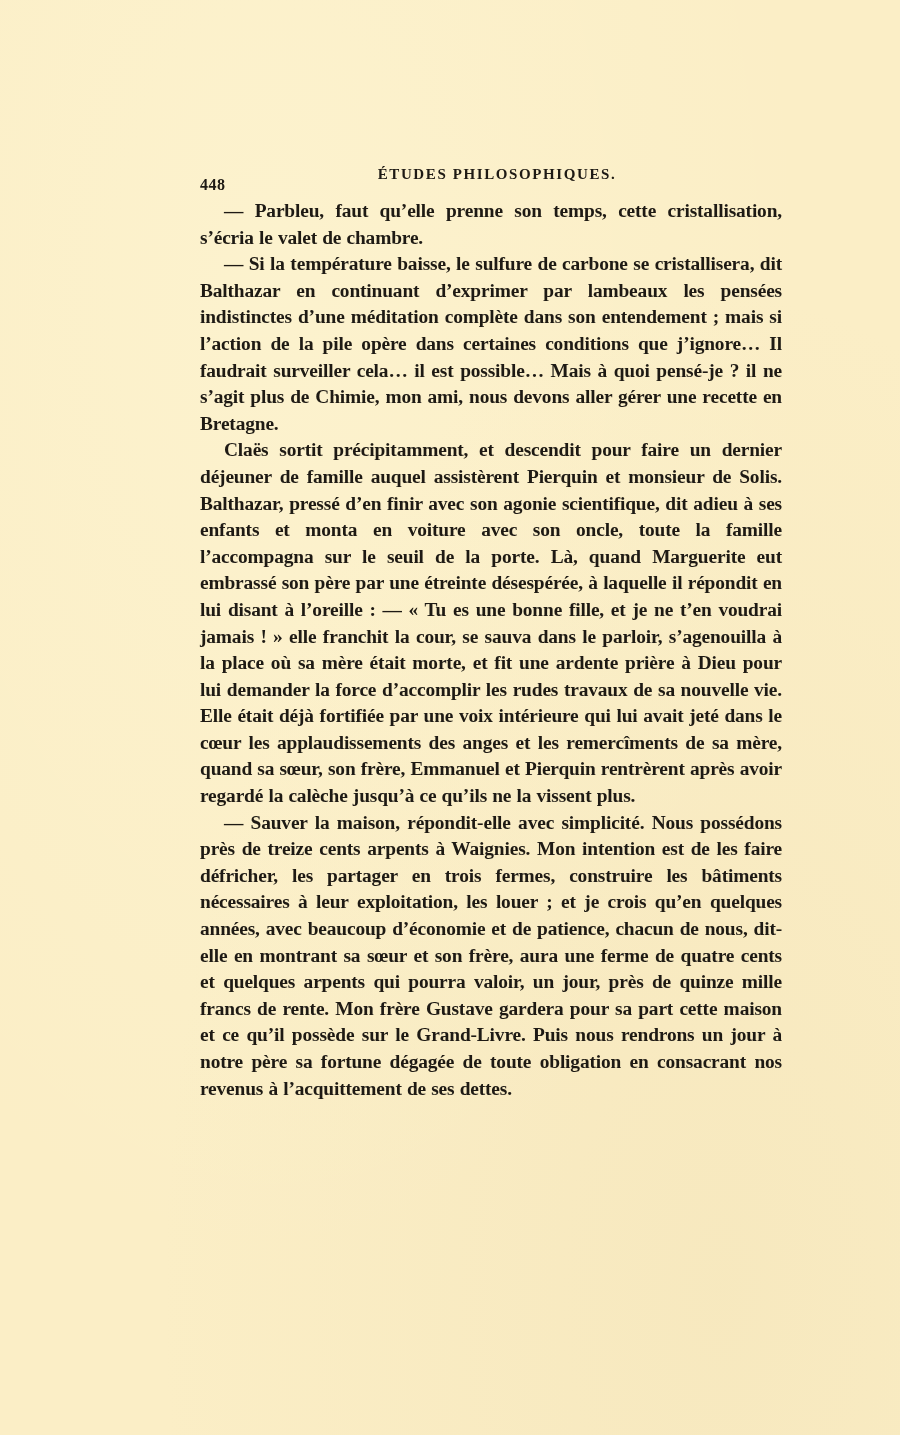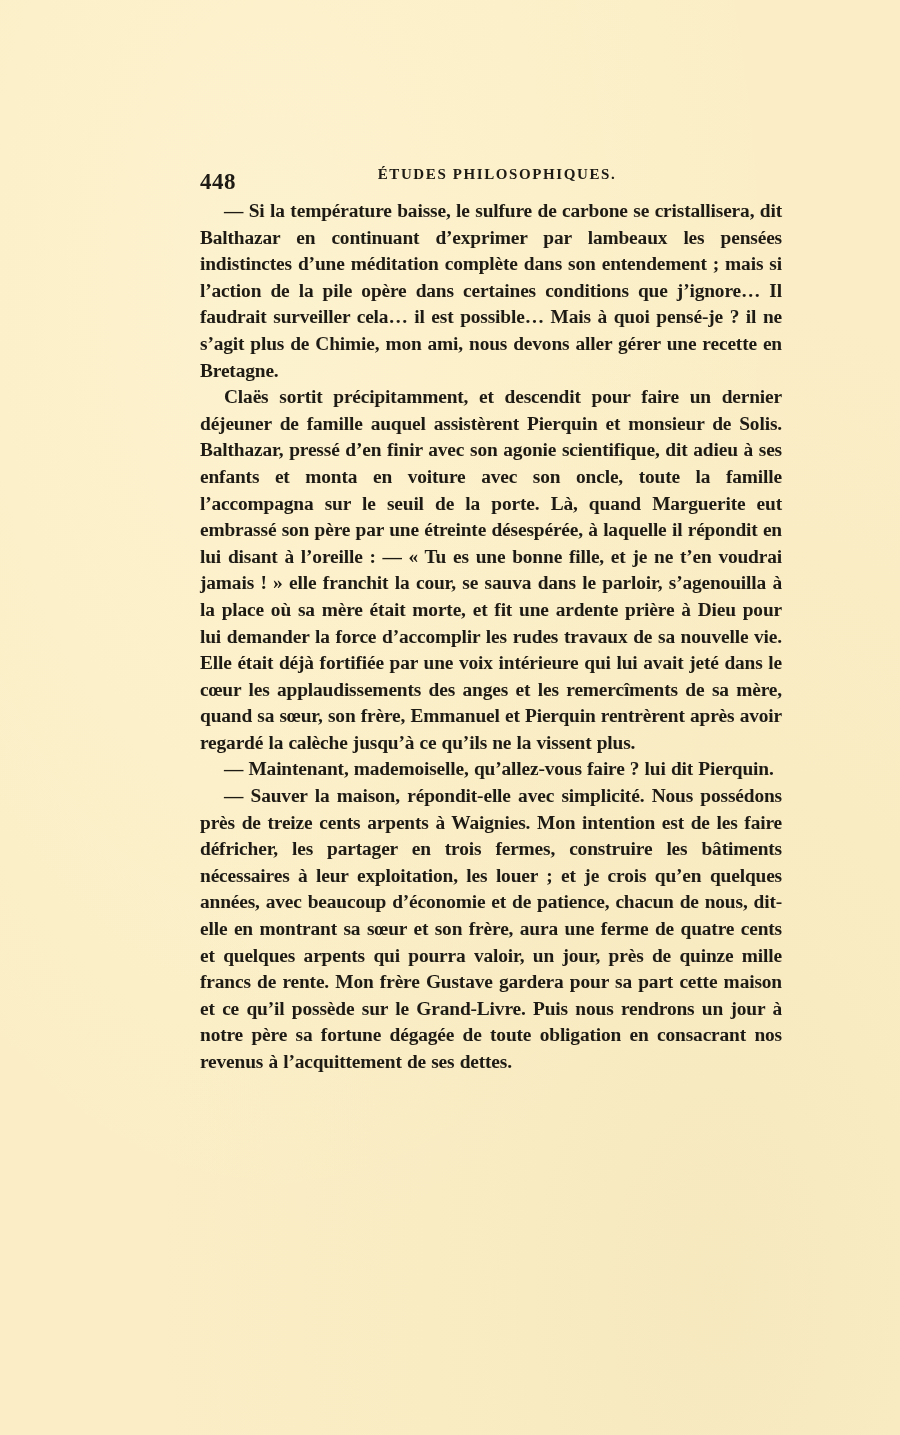--- a/index.html
+++ b/index.html
@@ -27,22 +27,22 @@
   .header {
     position: absolute;
     left: 200px;
     top: 160px;
     width: 582px;
     height: 30px;
   }
   .page-number {
     position: absolute;
     left: 0;
-    top: 9px;
-    font-size: 23px;
+    top: 16px;
+    font-size: 16px;
     font-weight: bold;
     letter-spacing: 0.5px;
   }
   .running-head {
     position: absolute;
     left: 0;
     right: 0;
     top: 6px;
     text-align: center;
     font-size: 15px;
@@ -71,18 +71,18 @@
 </head>
 <body>
 
 <div class="page">
   <div class="header">
     <span class="page-number">448</span>
     <div class="running-head">ÉTUDES PHILOSOPHIQUES.</div>
   </div>
 
   <div class="body-text">
+    <p class="para">— Parbleu, faut qu’elle prenne son temps, cette cristallisation, s’écria le valet de chambre.</p>
     <p class="para">— Si la température baisse, le sulfure de carbone se cristallisera, dit Balthazar en continuant d’exprimer par lambeaux les pensées indistinctes d’une méditation complète dans son entendement ; mais si l’action de la pile opère dans certaines conditions que j’ignore… Il faudrait surveiller cela… il est possible… Mais à quoi pensé-je ? il ne s’agit plus de Chimie, mon ami, nous devons aller gérer une recette en Bretagne.</p>
     <p class="para">Claës sortit précipitamment, et descendit pour faire un dernier déjeuner de famille auquel assistèrent Pierquin et monsieur de Solis. Balthazar, pressé d’en finir avec son agonie scientifique, dit adieu à ses enfants et monta en voiture avec son oncle, toute la famille l’accompagna sur le seuil de la porte. Là, quand Marguerite eut embrassé son père par une étreinte désespérée, à laquelle il répondit en lui disant à l’oreille : — « Tu es une bonne fille, et je ne t’en voudrai jamais ! » elle franchit la cour, se sauva dans le par­loir, s’agenouilla à la place où sa mère était morte, et fit une ar­dente prière à Dieu pour lui demander la force d’accomplir les rudes travaux de sa nouvelle vie. Elle était déjà fortifiée par une voix intérieure qui lui avait jeté dans le cœur les applaudissements des anges et les remercîments de sa mère, quand sa sœur, son frère, Emmanuel et Pierquin rentrèrent après avoir regardé la ca­lèche jusqu’à ce qu’ils ne la vissent plus.</p>
-    <p class="para">— Maintenant, mademoiselle, qu’allez-vous faire ? lui dit Pier­quin.</p>
     <p class="para">— Sauver la maison, répondit-elle avec simplicité. Nous possé­dons près de treize cents arpents à Waignies. Mon intention est de les faire défricher, les partager en trois fermes, construire les bâti­ments nécessaires à leur exploitation, les louer ; et je crois qu’en quelques années, avec beaucoup d’économie et de patience, chacun de nous, dit-elle en montrant sa sœur et son frère, aura une ferme de quatre cents et quelques arpents qui pourra valoir, un jour, près de quinze mille francs de rente. Mon frère Gustave gardera pour sa part cette maison et ce qu’il possède sur le Grand-Livre. Puis nous rendrons un jour à notre père sa fortune dégagée de toute obligation en consacrant nos revenus à l’acquittement de ses dettes.</p>
   </div>
 </div>
 
 </body></html>

